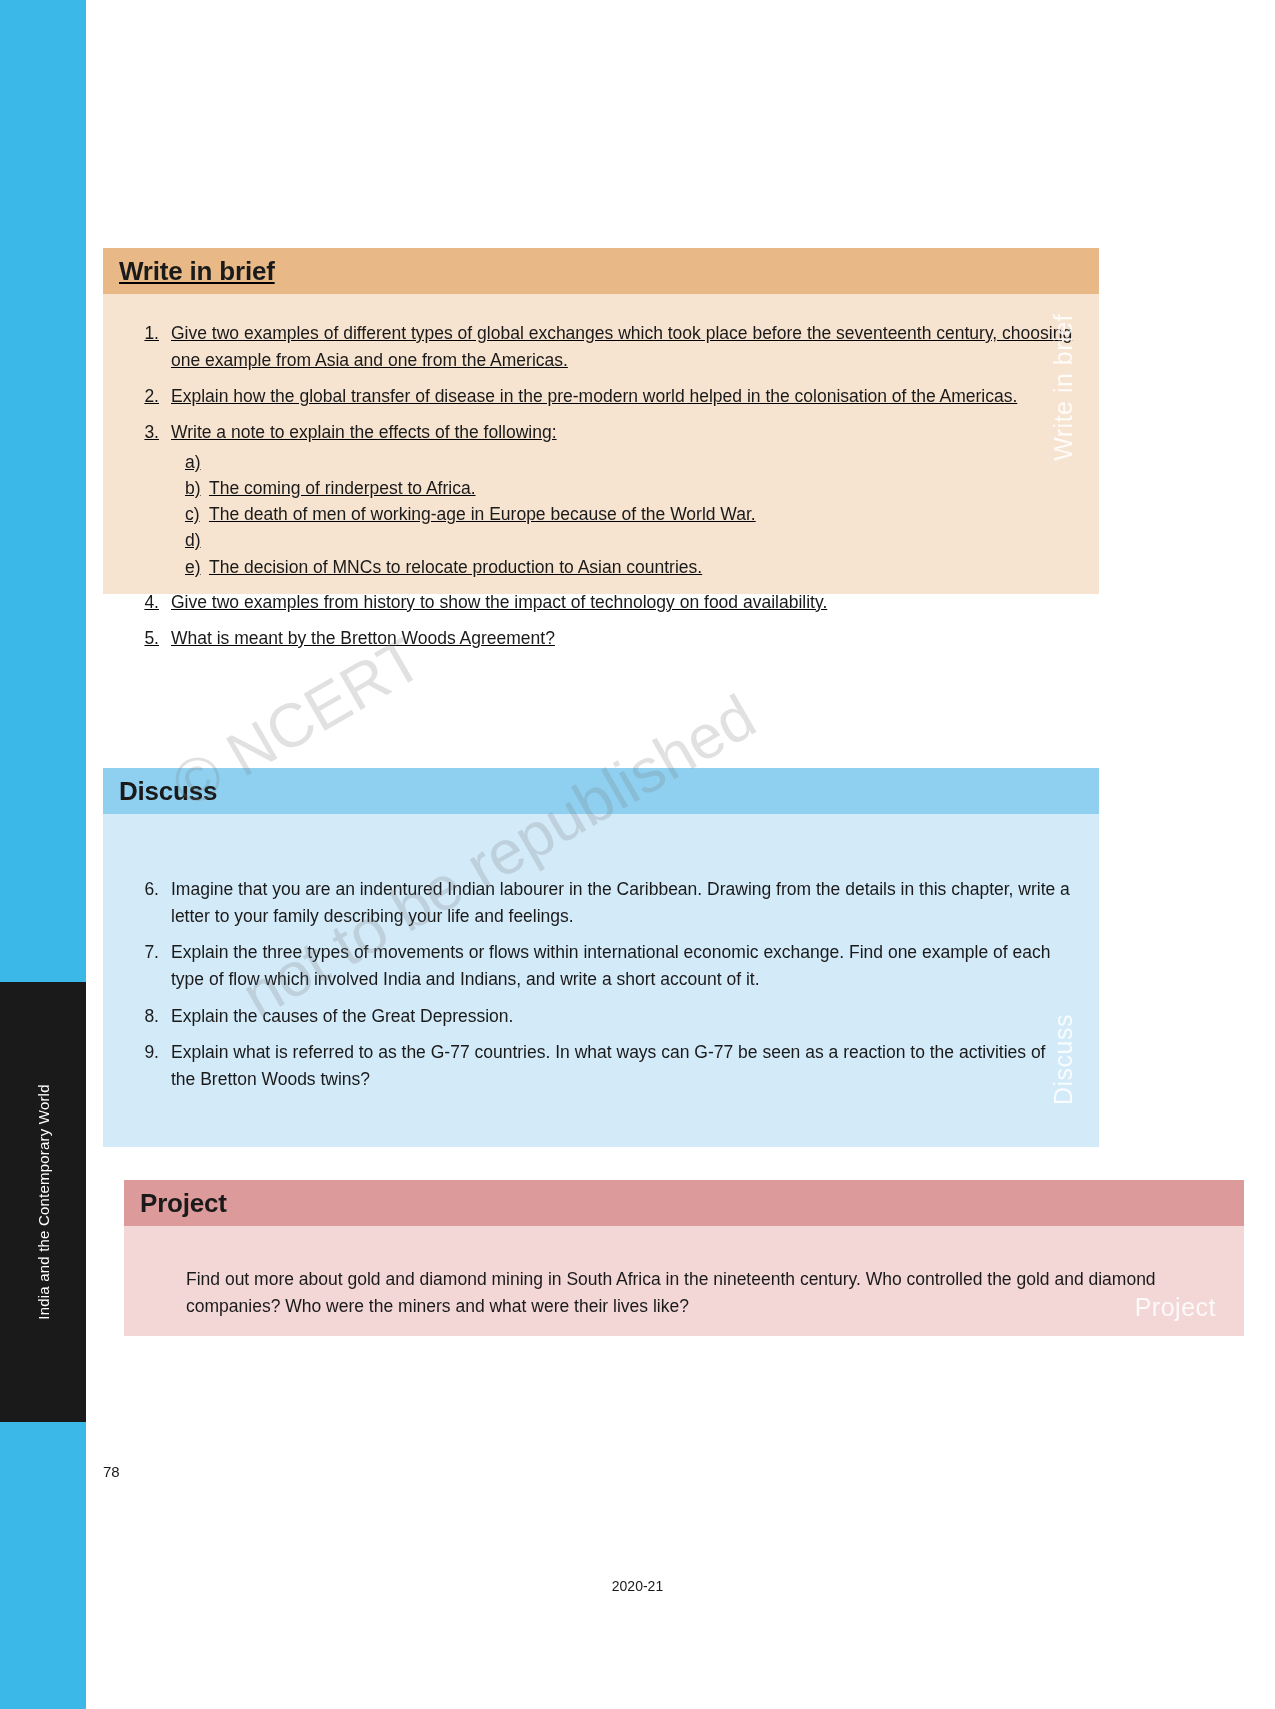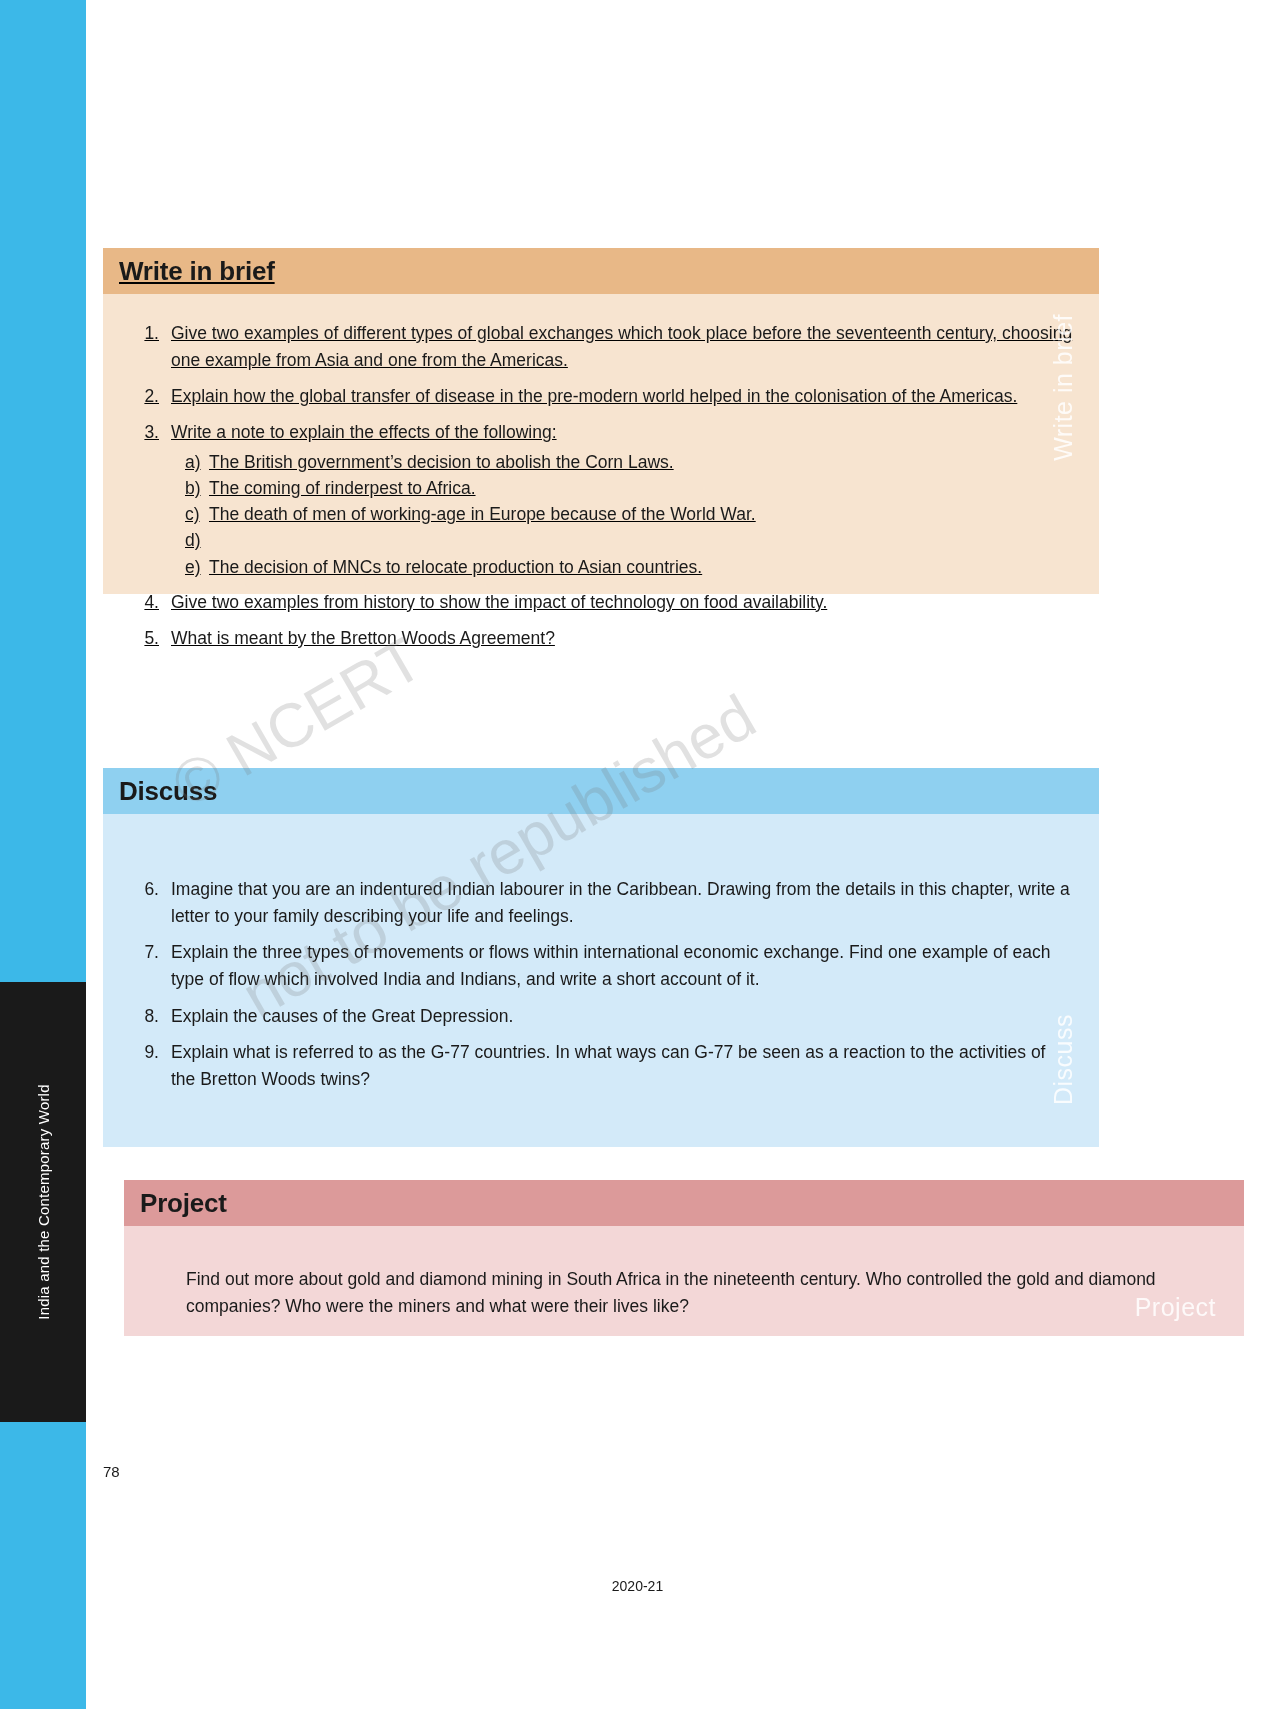--- a/index.html
+++ b/index.html
@@ -231,21 +231,20 @@
           <span class="qnum">2.</span>
           <span class="qtext">Explain how the global transfer of disease in the pre-modern world helped in the colonisation of the Americas.</span>
         </li>
         <li class="qitem">
           <span class="qnum">3.</span>
           <span class="qtext">
             <span>Write a note to explain the effects of the following:</span>
             <ul class="sublist">
               <li class="subitem">
                 <span class="sublabel">a)</span>
-                <span>The British government’s decision to abolish the Corn Laws.</span>
               </li>
               <li class="subitem">
                 <span class="sublabel">b)</span>
                 <span>The coming of rinderpest to Africa.</span>
               </li>
               <li class="subitem">
                 <span class="sublabel">c)</span>
                 <span>The death of men of working-age in Europe because of the World War.</span>
               </li>
               <li class="subitem">

